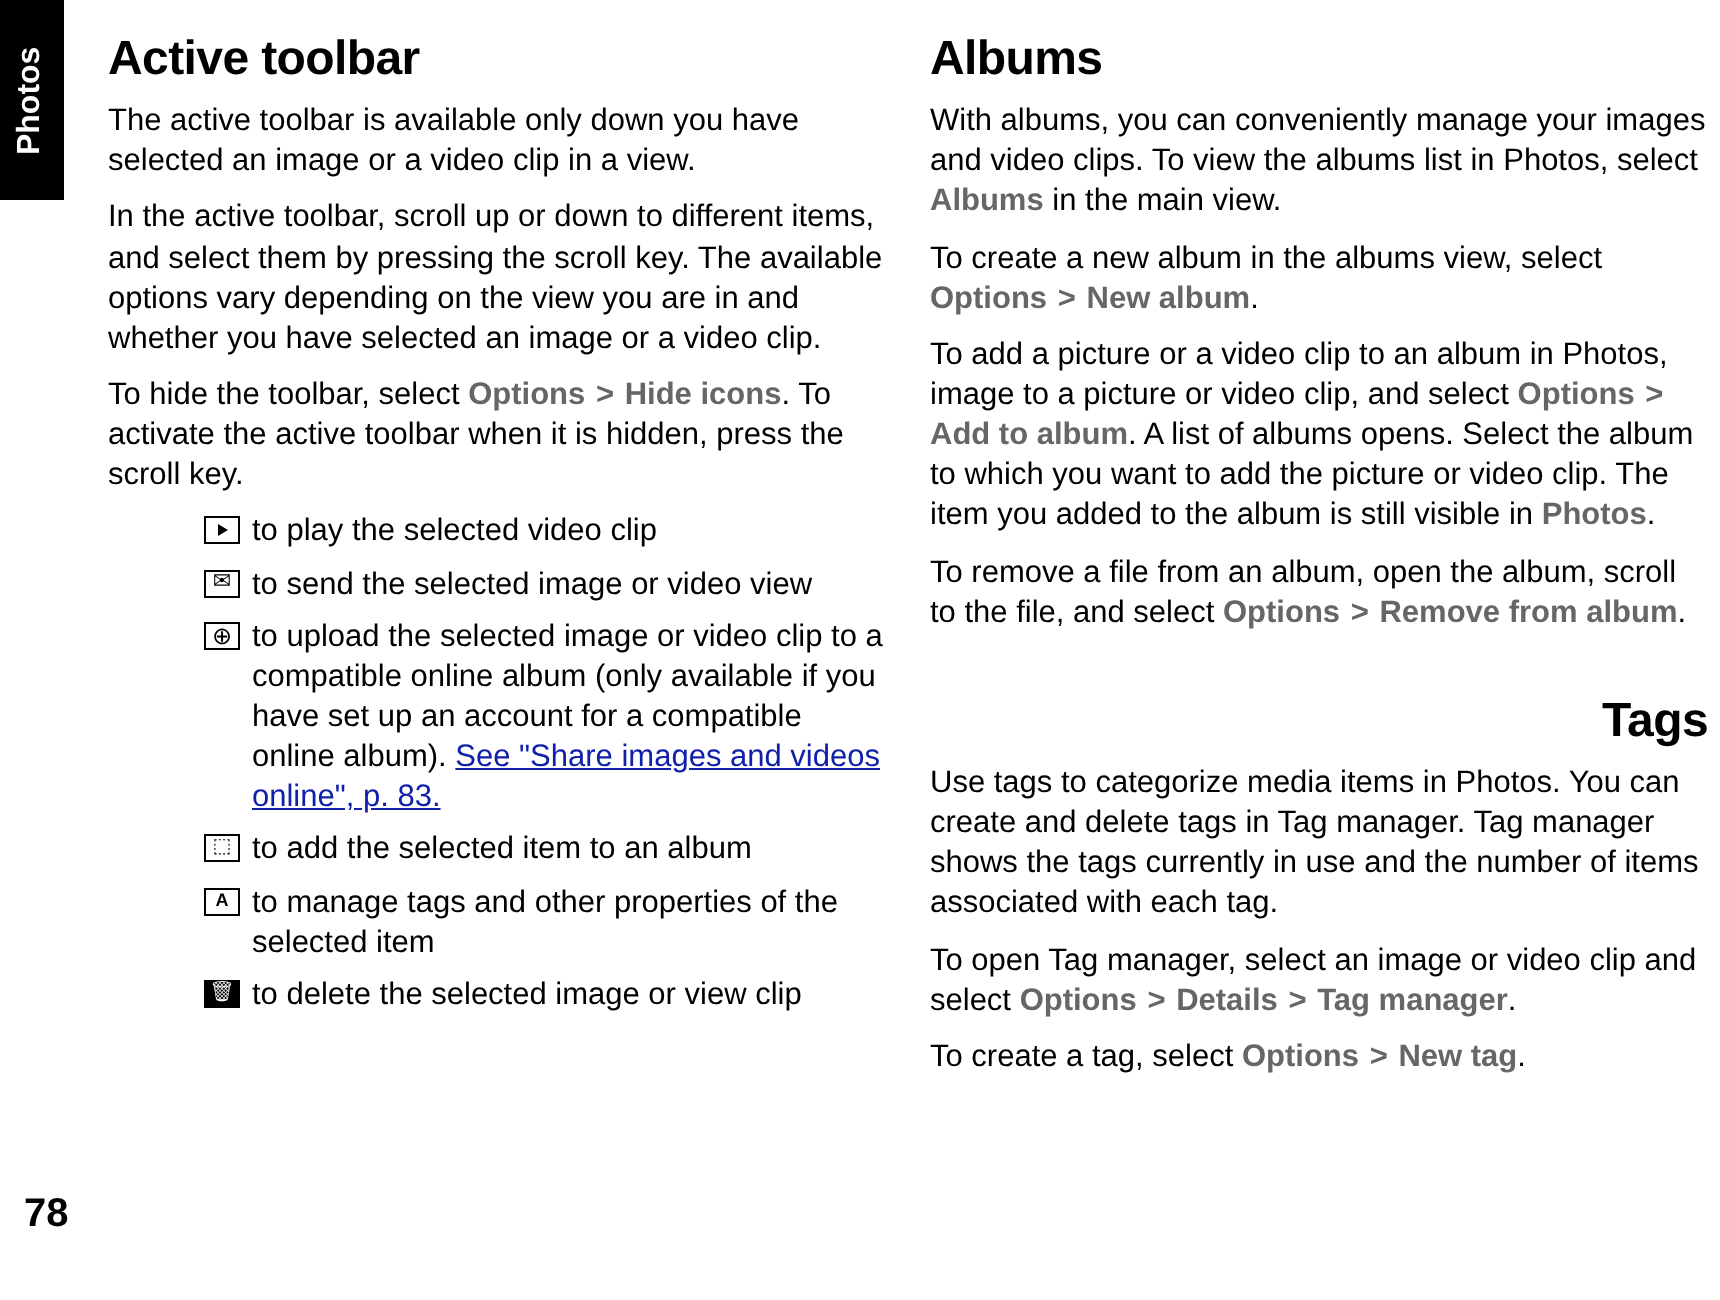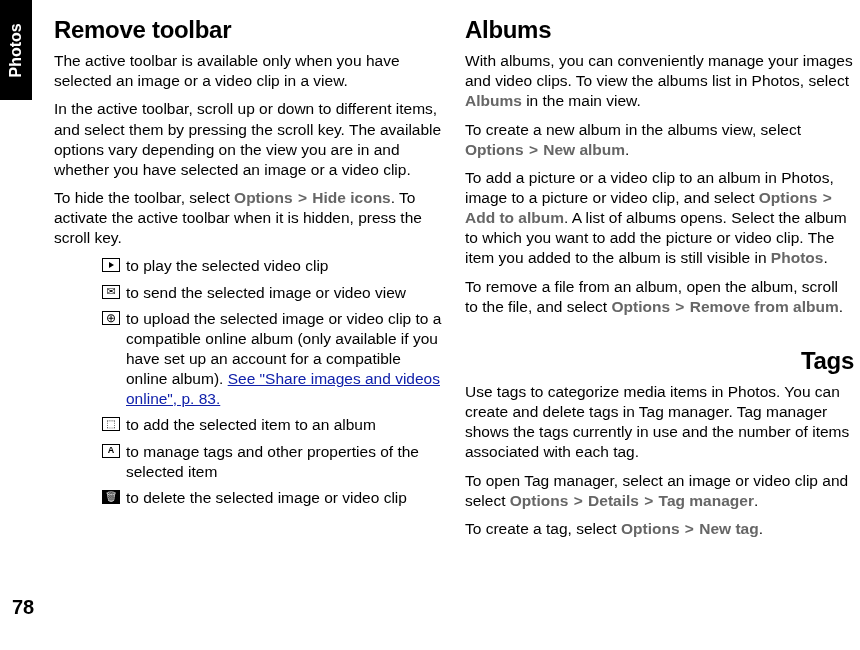--- a/index.html
+++ b/index.html
@@ -126,23 +126,23 @@
 
 <div class="side-tab">
   <span>Photos</span>
 </div>
 
 <div class="page-num">78</div>
 
 <div class="page">
 
   <div class="col">
-    <h1>Remove toolbar</h1>
-
-    <p>The active toolbar is available only when you have selected an image or a video clip in a view.</p>
+    <h1>Active toolbar</h1>
+
+    <p>The active toolbar is available only down you have selected an image or a video clip in a view.</p>
     <p>In the active toolbar, scroll up or down to different items, and select them by pressing the scroll key. The available options vary depending on the view you are in and whether you have selected an image or a video clip.</p>
 
     <p>
       <span>To hide the toolbar, select </span><span class="bold">Options</span>
       <span class="sep">&gt;</span>
       <span class="bold">Hide icons</span><span>. To activate the active toolbar when it is hidden, press the scroll key.</span>
     </p>
 
 
     <div class="icon-row">
@@ -162,21 +162,21 @@
     <div class="icon-row">
       <span class="icon album"></span>
       <span> to add the selected item to an album</span>
     </div>
     <div class="icon-row">
       <span class="icon tag"></span>
       <span> to manage tags and other properties of the selected item</span>
     </div>
     <div class="icon-row">
       <span class="icon delete"></span>
-      <span> to delete the selected image or video clip</span>
+      <span> to delete the selected image or view clip</span>
     </div>
   </div>
 
   <div class="col">
     <h1>Albums</h1>
 
     <p>
       <span>With albums, you can conveniently manage your images and video clips. To view the albums list in Photos, select </span><span class="bold">Albums</span><span> in the main view.</span>
     </p>
 

